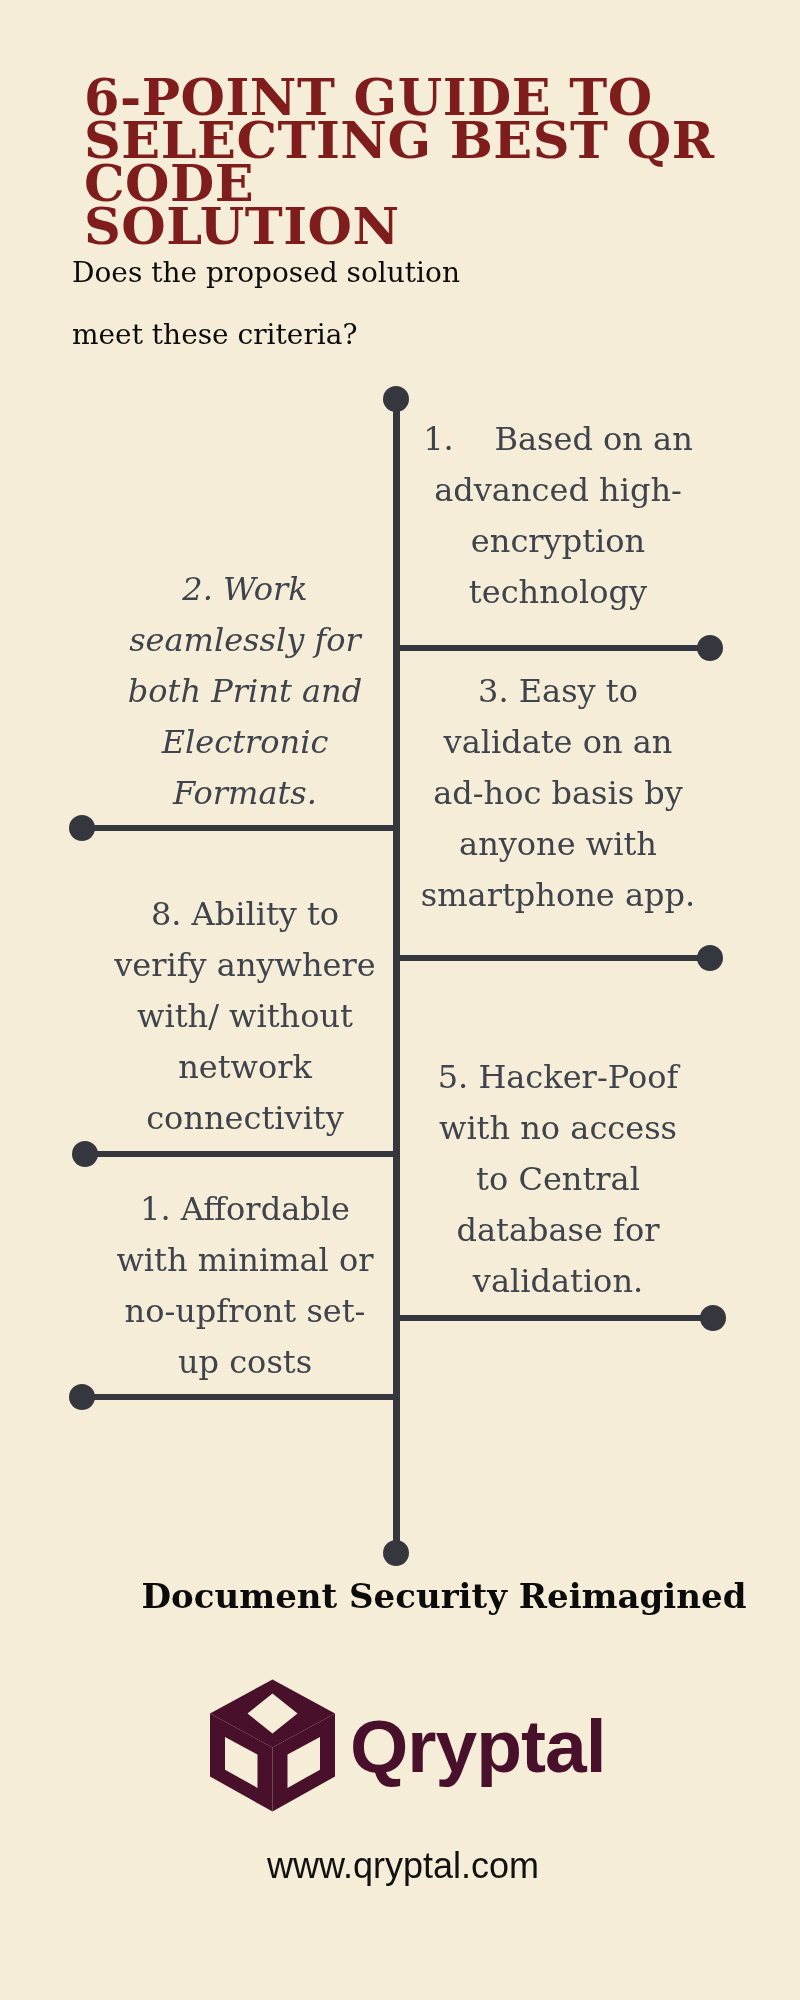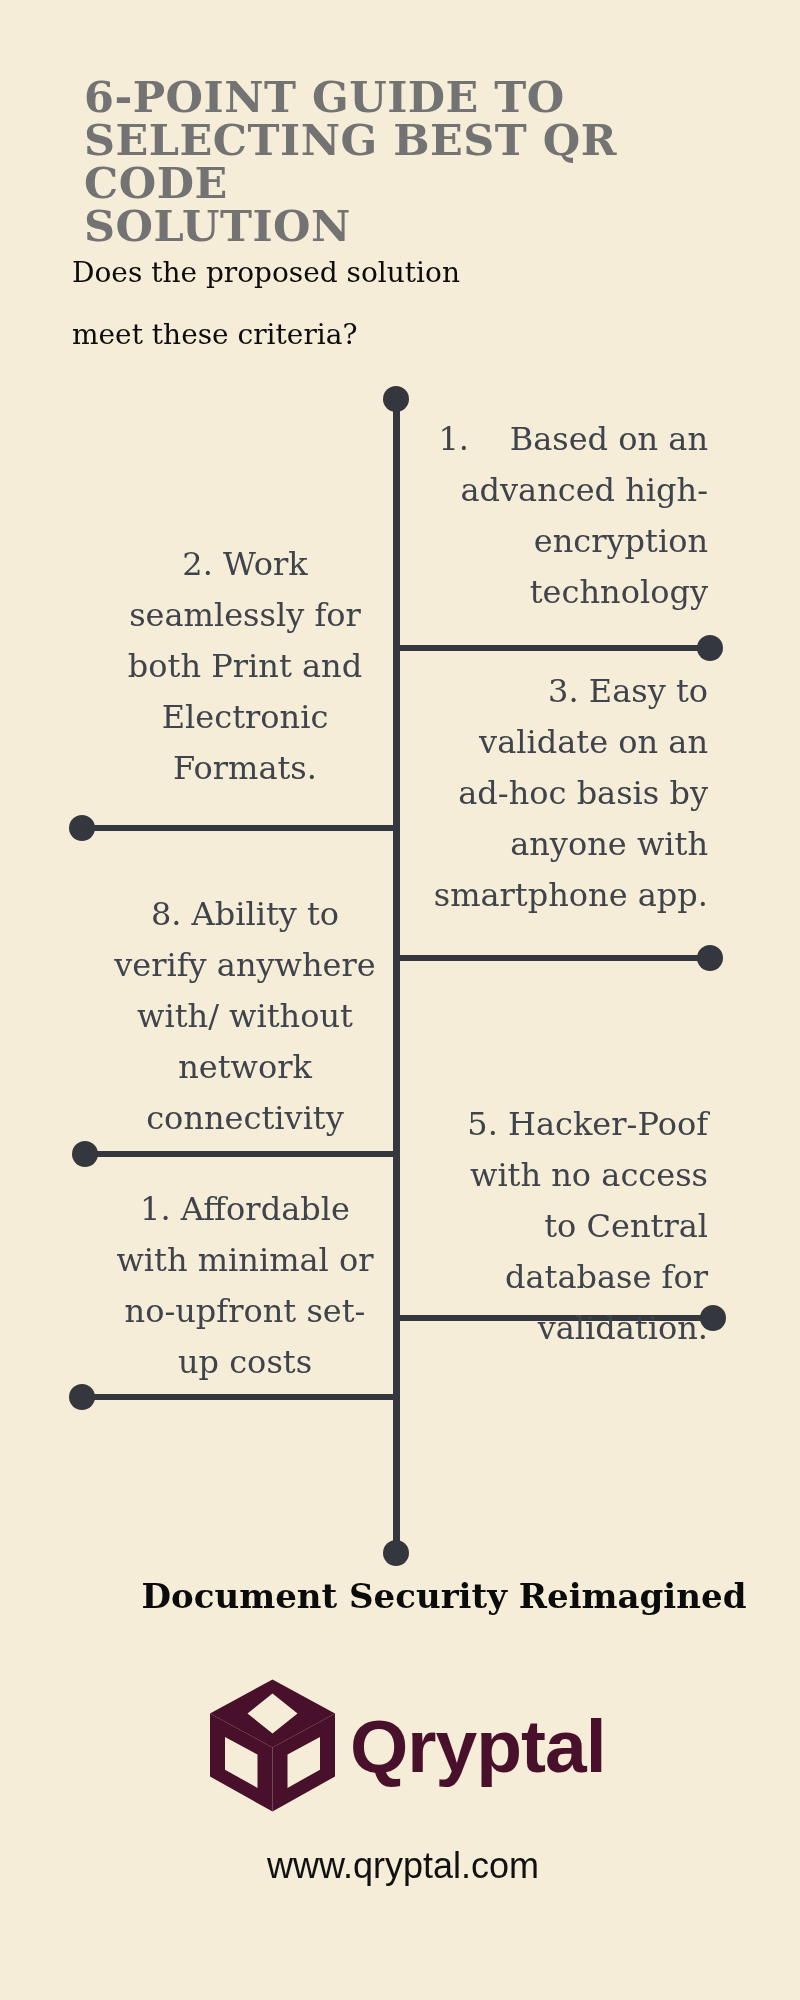--- a/index.html
+++ b/index.html
@@ -4,43 +4,43 @@
 <style>
   html, body { margin: 0; padding: 0; }
   body { width: 800px; height: 2000px; position: relative; background: #f5edd8; overflow: hidden; }
 
   .abs { position: absolute; }
 
   .title {
     left: 84px; top: 76px; width: 680px;
     font-family: "DejaVu Serif", serif;
     font-weight: bold;
-    font-size: 43px; line-height: 43px;
+    font-size: 51px; line-height: 43px;
     letter-spacing: 0.5px;
-    color: #737373;
+    color: #7f1d1d;
     white-space: pre-line;
   }
 
   .subtitle {
     left: 72px; top: 242px; width: 640px;
     font-family: "DejaVu Serif", serif;
     font-size: 28px; line-height: 62px;
     color: #0c0c0c;
     white-space: pre-line;
   }
 
   .tl-item {
     font-family: "DejaVu Serif", serif;
     font-size: 32px; line-height: 51px;
     color: #3f434b;
     text-align: center;
     white-space: pre-wrap;
   }
   .col-left  { left: 95px;  width: 300px; }
-  .col-right { left: 408px; width: 300px; text-align: right; }
+  .col-right { left: 408px; width: 300px; }
 
   .tl-line { background: #34373d; }
   .dot {
     width: 26px; height: 26px; border-radius: 50%;
     background: #34373d;
   }
 
   .tagline {
     left: 0; top: 1579px; width: 800px;
     text-align: center;
@@ -96,36 +96,36 @@
 <div class="abs tl-line" style="left:396px; top:1315px; width:317px; height:6px;"></div>
 <div class="abs dot" style="left:700px; top:1305px;"></div>
 
 <div class="abs tl-line" style="left:82px; top:1394px; width:318px; height:6px;"></div>
 <div class="abs dot" style="left:69px; top:1384px;"></div>
 
 <div class="abs tl-item col-right" style="top:414px;">1.    Based on an
 advanced high-
 encryption
 technology</div>
-<div class="abs tl-item col-left" style="top:539px;">2. Work
+<div class="abs tl-item col-left" style="top:564px;font-style:italic;">2. Work
 seamlessly for
 both Print and
 Electronic
 Formats.</div>
 <div class="abs tl-item col-right" style="top:666px;">3. Easy to
 validate on an
 ad-hoc basis by
 anyone with
 smartphone app.</div>
 <div class="abs tl-item col-left" style="top:889px;">8. Ability to
 verify anywhere
 with/ without
 network
 connectivity</div>
-<div class="abs tl-item col-right" style="top:1052px;margin-top:47px;">5. Hacker-Poof
+<div class="abs tl-item col-right" style="top:1052px;">5. Hacker-Poof
 with no access
 to Central
 database for
 validation.</div>
 <div class="abs tl-item col-left" style="top:1184px;">1. Affordable
 with minimal or
 no-upfront set-
 up costs</div>
 
 <div class="abs tagline">Document Security Reimagined</div>

